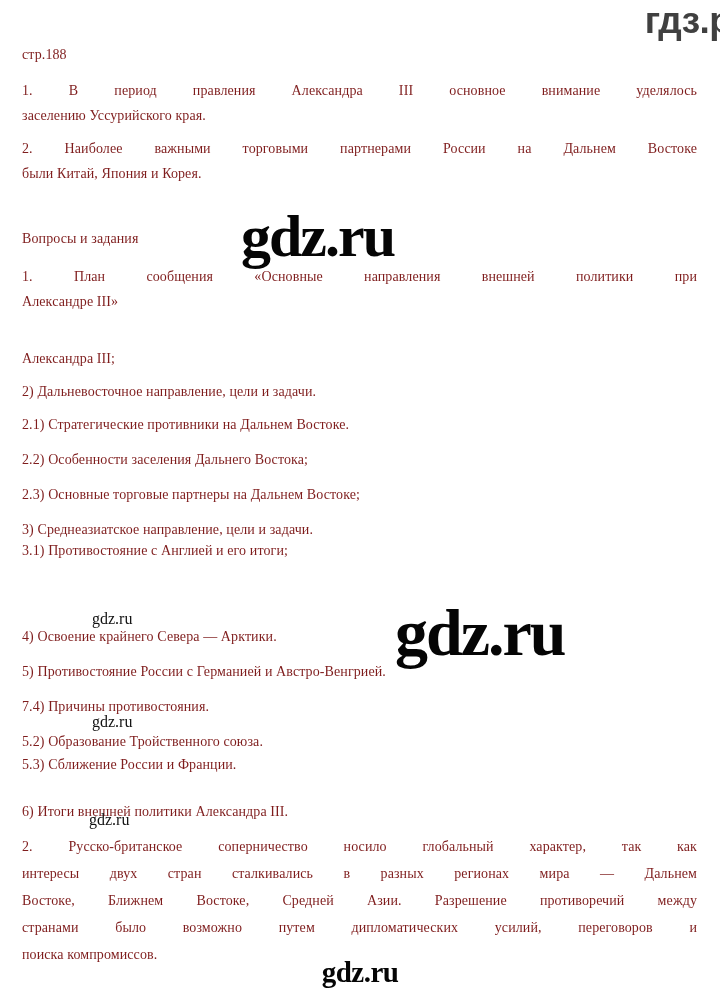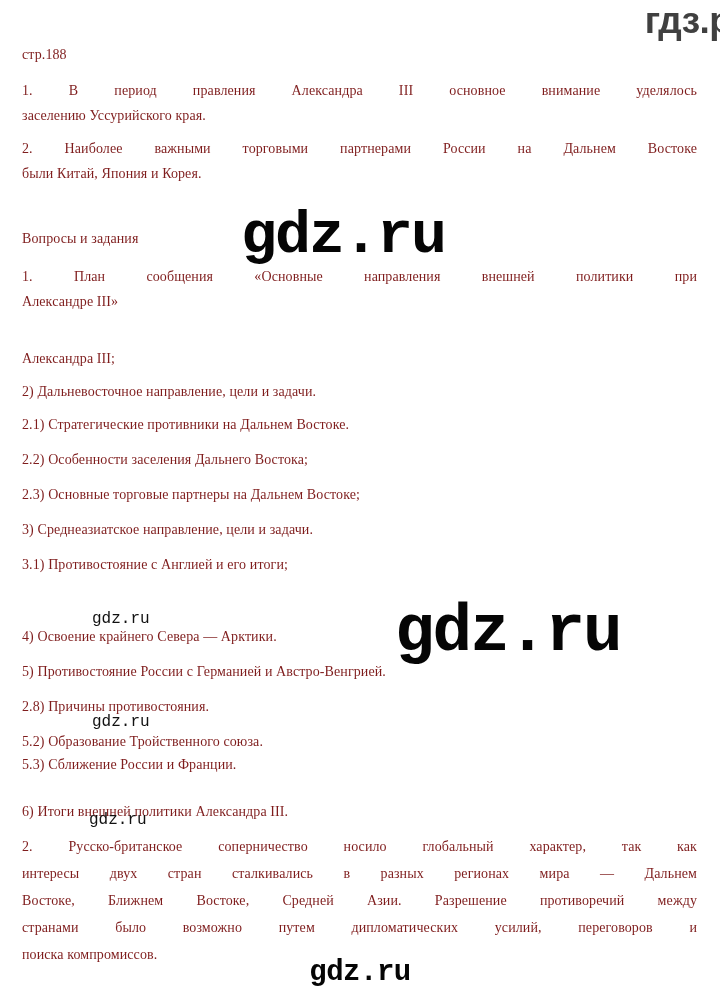--- a/index.html
+++ b/index.html
@@ -28,21 +28,21 @@
     white-space:nowrap;
     letter-spacing:0.1px;
   }
   .ln.j{
     white-space:normal;
     text-align:justify;
     text-align-last:justify;
   }
   .wm{
     position:absolute;
-    font-family:Liberation Mono, monospace;
+    font-family:Liberation Serif, serif;
     font-weight:700;
     color:#050505;
     line-height:1;
     white-space:nowrap;
     pointer-events:none;
   }
   .wm-large-1{left:241px;top:206px;font-size:60px;letter-spacing:-2px;}
   .wm-large-2{left:395px;top:600px;font-size:66px;letter-spacing:-2px;}
   .wm-small{font-size:16px;font-weight:500;letter-spacing:0;color:#111;}
   .wm-small-1{left:92px;top:611px;}
@@ -72,24 +72,24 @@
   <div class="ln" style="top:228px">Вопросы и задания</div>
 
   <div class="ln j" style="top:266px">1. План сообщения «Основные направления внешней политики при</div>
   <div class="ln" style="top:291px">Александре III»</div>
   <div class="ln" style="top:348px">Александра III;</div>
   <div class="ln" style="top:381px">2) Дальневосточное направление, цели и задачи.</div>
   <div class="ln" style="top:414px">2.1) Стратегические противники на Дальнем Востоке.</div>
   <div class="ln" style="top:449px">2.2) Особенности заселения Дальнего Востока;</div>
   <div class="ln" style="top:484px">2.3) Основные торговые партнеры на Дальнем Востоке;</div>
   <div class="ln" style="top:519px">3) Среднеазиатское направление, цели и задачи.</div>
-  <div class="ln" style="top:554px">3.1) Противостояние с Англией и его итоги;</div>
+  <div class="ln" style="top:540px">3.1) Противостояние с Англией и его итоги;</div>
   <div class="ln" style="top:626px">4) Освоение крайнего Севера — Арктики.</div>
   <div class="ln" style="top:661px">5) Противостояние России с Германией и Австро-Венгрией.</div>
-  <div class="ln" style="top:696px">2.8) Причины противостояния.</div>
+  <div class="ln" style="top:696px">7.4) Причины противостояния.</div>
   <div class="ln" style="top:731px">5.2) Образование Тройственного союза.</div>
   <div class="ln" style="top:754px">5.3) Сближение России и Франции.</div>
   <div class="ln" style="top:801px">6) Итоги внешней политики Александра III.</div>
 
   <div class="ln j" style="top:836px">2. Русско-британское соперничество носило глобальный характер, так как</div>
   <div class="ln j" style="top:863px">интересы двух стран сталкивались в разных регионах мира — Дальнем</div>
   <div class="ln j" style="top:917px">странами было возможно путем дипломатических усилий, переговоров и</div>
   <div class="ln j" style="top:890px">Востоке, Ближнем Востоке, Средней Азии. Разрешение противоречий между</div>
   <div class="ln" style="top:944px">поиска компромиссов.</div>
 

